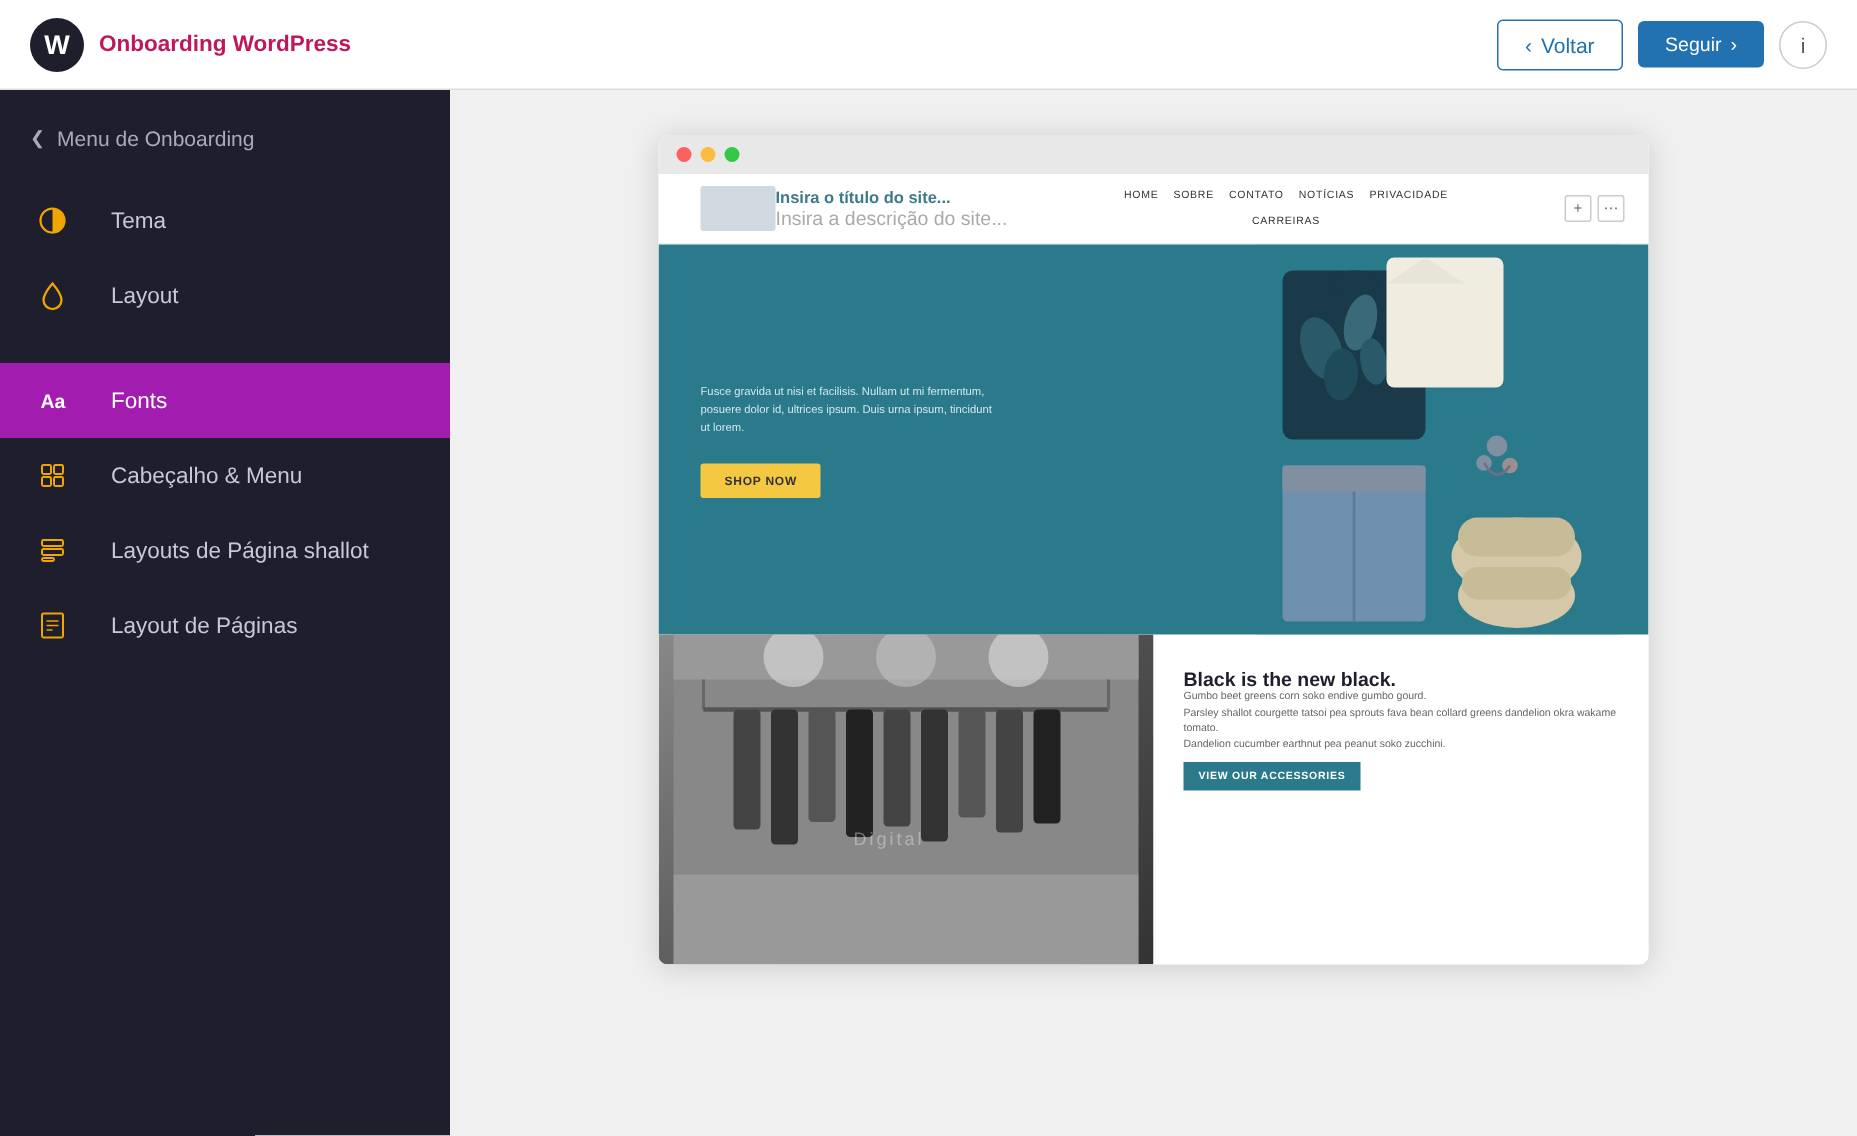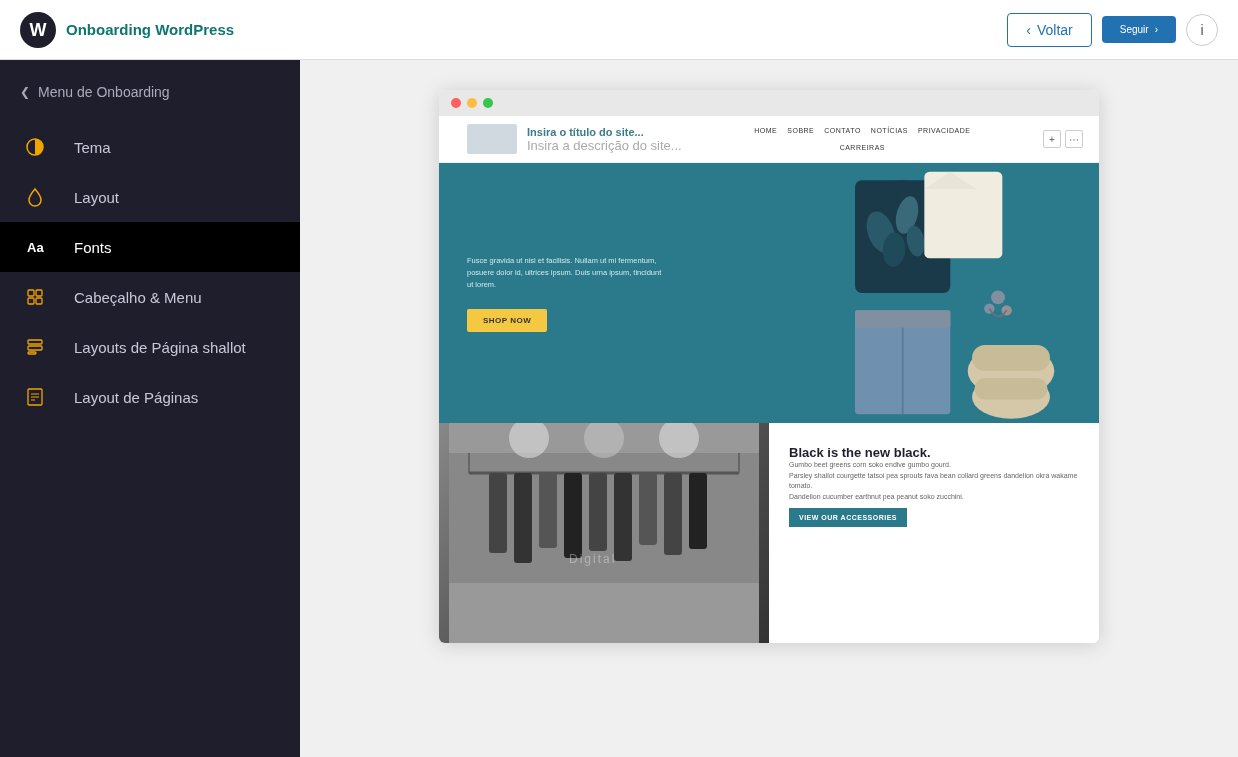--- a/index.html
+++ b/index.html
@@ -22,21 +22,21 @@
       align-items: center;
       gap: 10px;
     }
     .topbar-logo {
       width: 36px;
       height: 36px;
     }
     .topbar-title {
       font-size: 15px;
       font-weight: 600;
-      color: #0f766e;
+      color: #be185d;
     }
     .topbar-right {
       display: flex;
       align-items: center;
       gap: 10px;
     }
     .btn-voltar {
       border: 1.5px solid #2271b1;
       background: #fff;
       color: #2271b1;
@@ -48,21 +48,21 @@
       display: flex;
       align-items: center;
       gap: 6px;
     }
     .btn-seguir {
       background: #2271b1;
       color: #fff;
       border: none;
       padding: 8px 18px;
       border-radius: 4px;
-      font-size: 10px;
+      font-size: 13px;
       font-weight: 500;
       cursor: pointer;
       display: flex;
       align-items: center;
       gap: 6px;
     }
     .btn-info {
       width: 32px;
       height: 32px;
       border-radius: 50%;
@@ -114,22 +114,23 @@
       align-items: center;
       gap: 28px;
       padding: 14px 24px;
       font-size: 15px;
       color: #c8c8d8;
       cursor: pointer;
       border-radius: 0;
       transition: background 0.15s;
     }
     .sidebar-nav li.active {
-      background: #000000;
+      background: #a21caf;
       color: #fff;
+      margin-top: 20px;
     }
     .sidebar-nav li .nav-icon {
       width: 22px;
       height: 22px;
       display: flex;
       align-items: center;
       justify-content: center;
       flex-shrink: 0;
     }
 
@@ -179,21 +180,20 @@
       background: #fff;
       padding: 8px 16px;
       display: flex;
       align-items: center;
       justify-content: space-between;
       border-bottom: 1px solid #eee;
     }
     .site-logo-area {
       display: flex;
       align-items: center;
-      gap: 10px;
       padding-left: 12px;
     }
     .site-logo-box {
       width: 50px;
       height: 30px;
       background: #d0d8e0;
       border-radius: 2px;
     }
     .site-title-area {
       display: flex;

